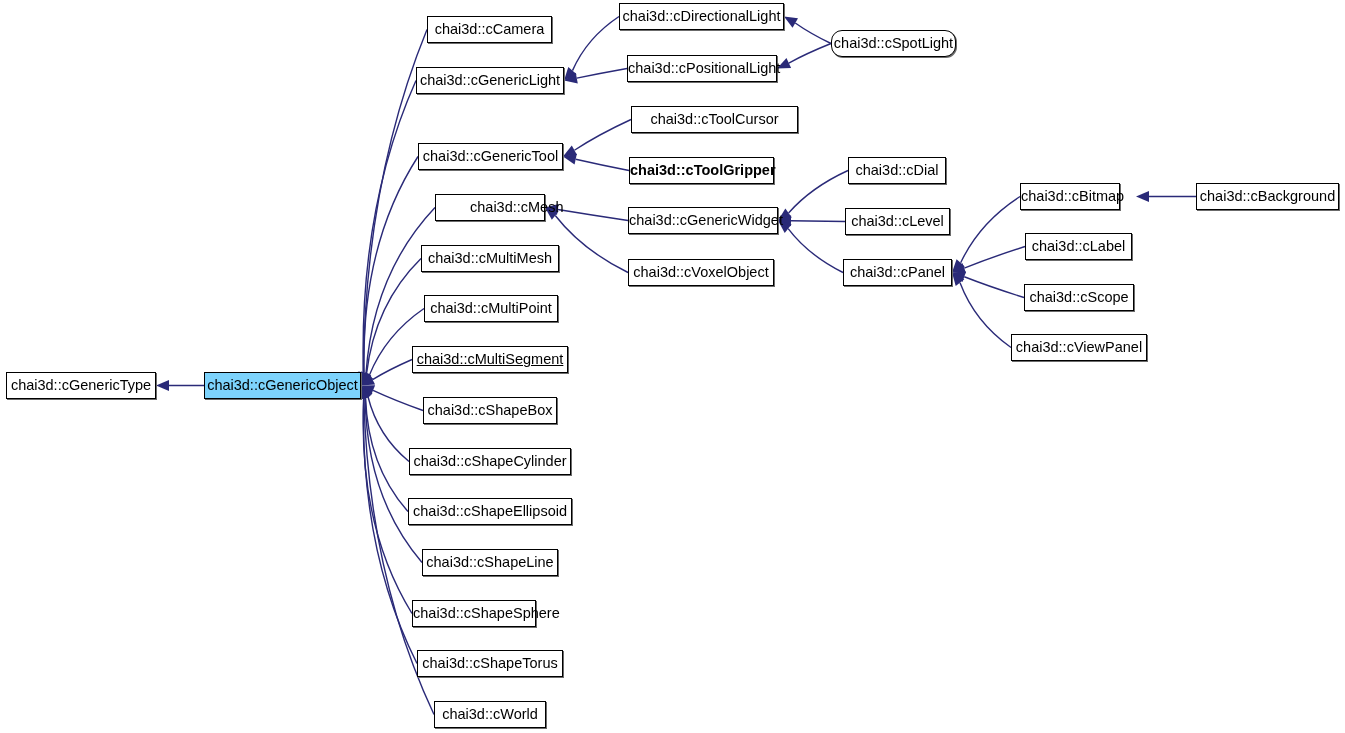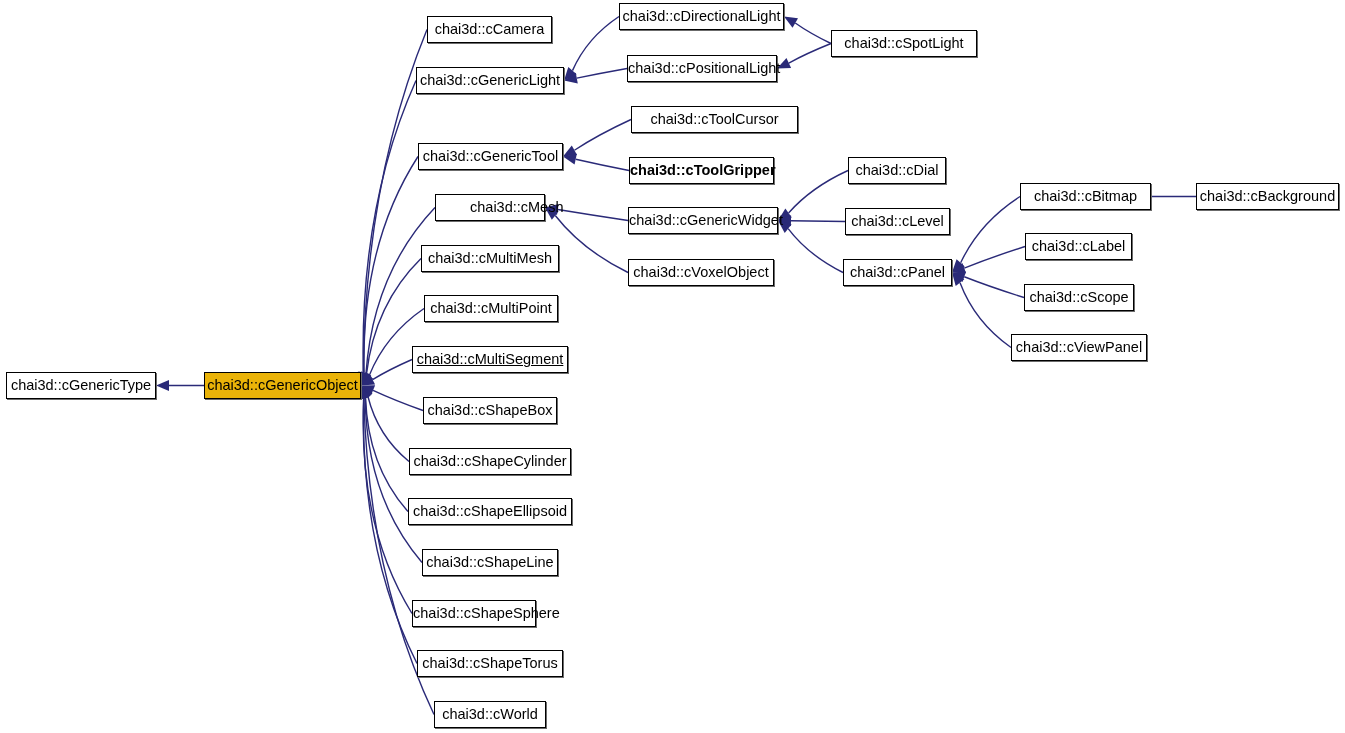--- a/index.html
+++ b/index.html
@@ -31,21 +31,21 @@
     color: #000000;
     font-size: 14.5px;
     line-height: 25px;
     height: 27px;
     text-align: center;
     white-space: nowrap;
     box-shadow: 1px 1px 0 0 #6b6b6b;
     z-index: 2;
   }
   .node.highlight {
-    background: #eab308;
+    background: #7dd3fc;
   }
 </style>
 </head>
 <body>
 
 <div id="diagram">
   <svg id="edges" width="1345" height="733" viewBox="0 0 1345 733">
       <path d="M 169 385.5 L 204 385.5" stroke="#2a2a78" stroke-width="1.4" fill="none"></path>
       <polygon points="156,385.5 169,380 169,391" fill="#2a2a78"></polygon>
       <path d="M 363.3697317820299 372.71781038783894 Q 364.93486589101497 181.85890519391947 427 29.5" stroke="#2a2a78" stroke-width="1.4" fill="none"></path>
@@ -109,31 +109,31 @@
       <path d="M 363.81601134110036 398.19133878386333 Q 368.6580056705502 575.5956693919317 434 714.5" stroke="#2a2a78" stroke-width="1.4" fill="none"></path>
       <polygon points="361,385.5 369.1854239035041,396.99994937032085 358.4465987786966,399.3827281974058" fill="#2a2a78"></polygon>
     </svg>
   <div id="nodes">
       <div class="node" style="left: 6px; top: 372px; width: 150px;">chai3d::cGenericType</div>
       <div class="node highlight" style="left: 204px; top: 372px; width: 157px;">chai3d::cGenericObject</div>
       <div class="node" style="left: 427px; top: 16px; width: 125px;">chai3d::cCamera</div>
       <div class="node" style="left: 416px; top: 67px; width: 148px;">chai3d::cGenericLight</div>
       <div class="node" style="left: 619px; top: 3px; width: 165px;">chai3d::cDirectionalLight</div>
       <div class="node" style="left: 627px; top: 55px; width: 150px;">chai3d::cPositionalLight</div>
-      <div class="node" style="left: 831px; top: 30px; width: 146px;">chai3d::cSpotLight</div>
+      <div class="node" style="left: 831px; top: 30px; width: 125px; border-radius: 11px;">chai3d::cSpotLight</div>
       <div class="node" style="left: 418px; top: 143px; width: 145px;">chai3d::cGenericTool</div>
       <div class="node" style="left: 631px; top: 106px; width: 167px;">chai3d::cToolCursor</div>
       <div class="node" style="left: 629px; top: 157px; width: 145px; font-weight: bold;">chai3d::cToolGripper</div>
       <div class="node" style="left: 435px; top: 194px; width: 110px; padding-left: 34px;">chai3d::cMesh</div>
       <div class="node" style="left: 628px; top: 207px; width: 150px;">chai3d::cGenericWidget</div>
       <div class="node" style="left: 628px; top: 259px; width: 146px;">chai3d::cVoxelObject</div>
       <div class="node" style="left: 848px; top: 157px; width: 98px;">chai3d::cDial</div>
       <div class="node" style="left: 845px; top: 208px; width: 105px;">chai3d::cLevel</div>
       <div class="node" style="left: 843px; top: 259px; width: 109px;">chai3d::cPanel</div>
-      <div class="node" style="left: 1020px; top: 183px; width: 131px;">chai3d::cBitmap</div>
+      <div class="node" style="left: 1020px; top: 183px; width: 100px;">chai3d::cBitmap</div>
       <div class="node" style="left: 1025px; top: 233px; width: 107px;">chai3d::cLabel</div>
       <div class="node" style="left: 1024px; top: 284px; width: 110px;">chai3d::cScope</div>
       <div class="node" style="left: 1011px; top: 334px; width: 136px;">chai3d::cViewPanel</div>
       <div class="node" style="left: 1196px; top: 183px; width: 143px;">chai3d::cBackground</div>
       <div class="node" style="left: 421px; top: 245px; width: 138px;">chai3d::cMultiMesh</div>
       <div class="node" style="left: 424px; top: 295px; width: 134px;">chai3d::cMultiPoint</div>
       <div class="node" style="left: 412px; top: 346px; width: 156px; text-decoration: underline;">chai3d::cMultiSegment</div>
       <div class="node" style="left: 423px; top: 397px; width: 134px;">chai3d::cShapeBox</div>
       <div class="node" style="left: 409px; top: 448px; width: 162px;">chai3d::cShapeCylinder</div>
       <div class="node" style="left: 408px; top: 498px; width: 164px;">chai3d::cShapeEllipsoid</div>

